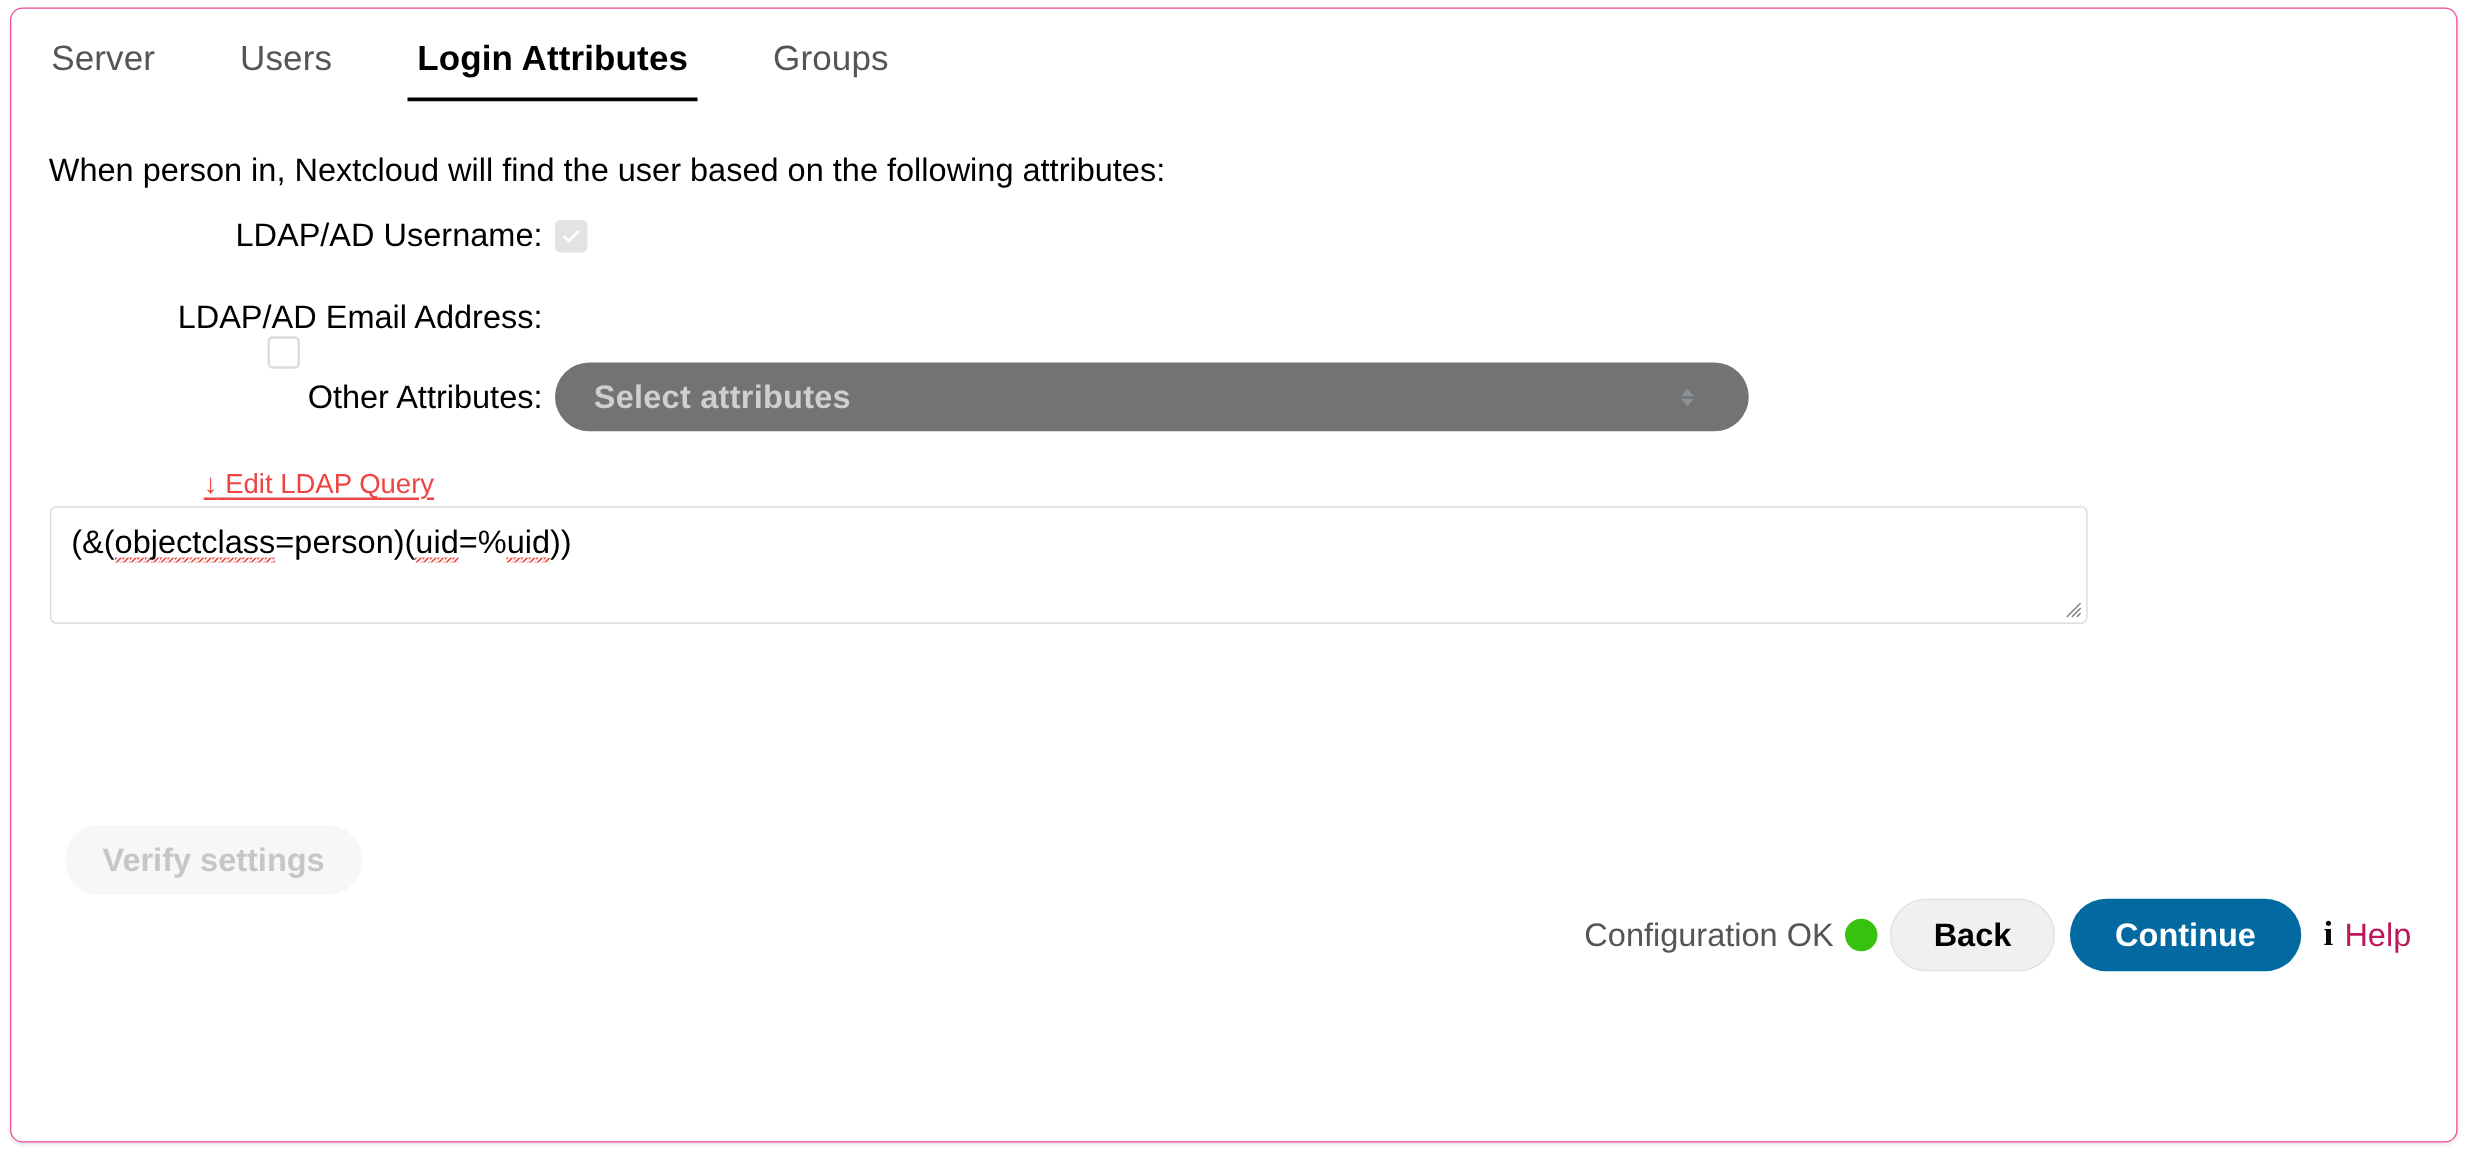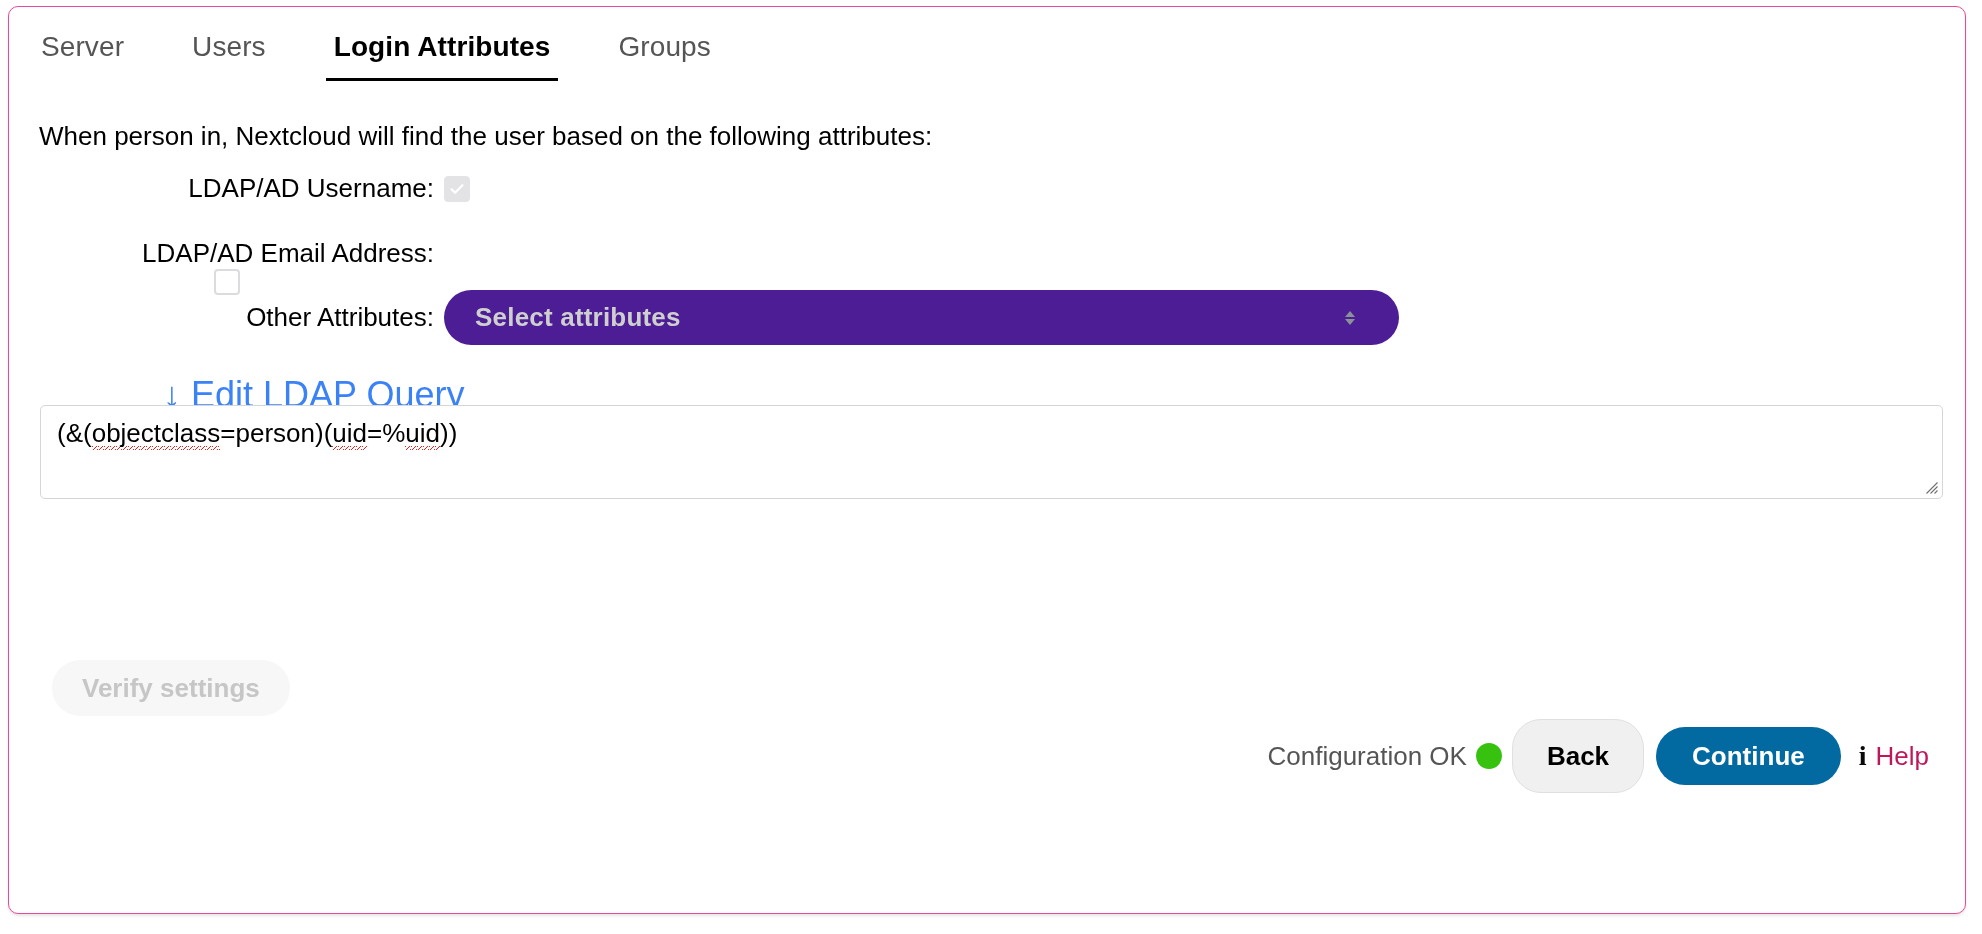--- a/index.html
+++ b/index.html
@@ -119,21 +119,21 @@
     background: #ffffff;
     border: 2px solid #dcdce0;
   }
   .cbox svg { display: block; }
 
   
   .selectbox {
     position: relative;
     width: 955px;
     height: 55px;
-    background: #4c1d95;
+    background: #737373;
     border-radius: 28px;
     display: flex;
     align-items: center;
     cursor: pointer;
     box-sizing: border-box;
   }
   .selectbox .ph {
     font-size: 26px;
     font-weight: bold;
     color: #cfcfcf;
@@ -158,34 +158,34 @@
     border-right: 5px solid transparent;
   }
   .selectarrows i.up   { border-bottom: 6px solid #8b9199; }
   .selectarrows i.down { border-top: 6px solid #8b9199; }
 
   
   .editlink {
     position: absolute;
     left: 154px;
     top: 289px;
-    font-size: 36px;
-    color: #3b82f6;
+    font-size: 22px;
+    color: #ef4444;
     text-decoration: underline;
     text-underline-offset: 4px;
     cursor: pointer;
     white-space: nowrap;
   }
 
   
   .qwrap {
     position: absolute;
     left: 31px;
     top: 320px;
-    width: 1903px;
+    width: 1630px;
     height: 94px;
   }
   .qbox {
     width: 100%;
     height: 100%;
     border: 1px solid #d6d6d6;
     border-radius: 5px;
     background: #ffffff;
     box-sizing: border-box;
     padding: 12px 16px;
@@ -267,21 +267,21 @@
   .statusdot {
     width: 26px;
     height: 26px;
     border-radius: 50%;
     background: #37c20f;
     margin-left: 9px;
     flex: none;
   }
   .backbtn {
     margin-left: 10px;
-    height: 74px;
+    height: 58px;
     padding: 0 34px;
     border: 1px solid #e0e0e0;
     border-radius: 29px;
     background: #f0f0f0;
     color: #000000;
     font-family: "Liberation Sans", sans-serif;
     font-size: 26px;
     font-weight: bold;
     cursor: pointer;
   }

